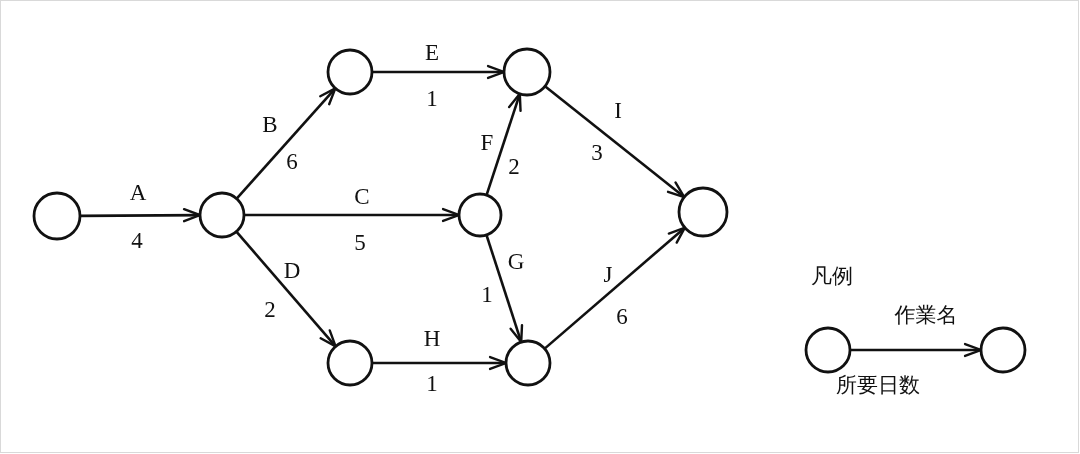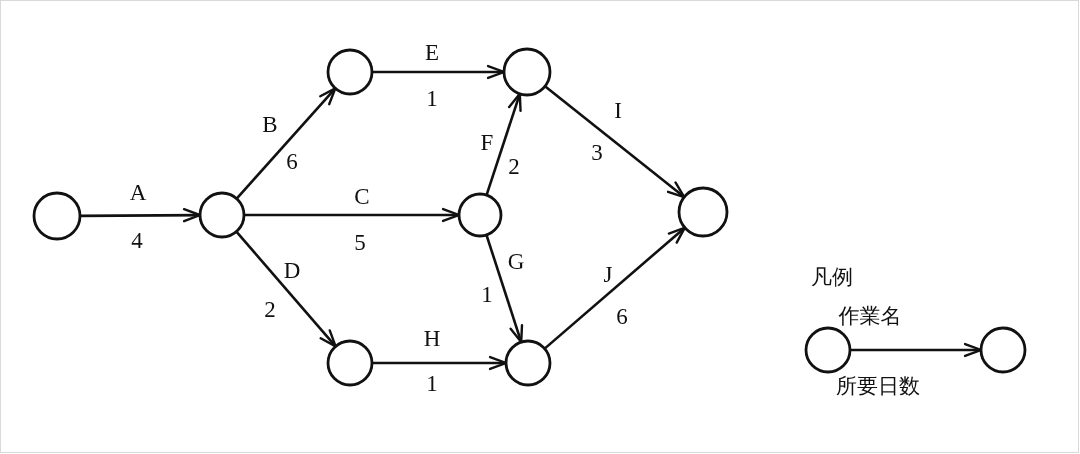--- a/index.html
+++ b/index.html
@@ -50,21 +50,21 @@
     font-family: "Liberation Serif", "DejaVu Serif", serif;
     font-size: 23px;
     line-height: 1;
     color: #111111;
     white-space: nowrap;
     transform: translate(-50%, -50%);
     user-select: none;
   }
   .lbl-jp {
     position: absolute;
-    font-family: Liberation Sans, sans-serif;
+    font-family: Liberation Serif, serif;
     font-size: 21px;
     line-height: 1;
     color: #111111;
     white-space: nowrap;
     transform: translate(-50%, -50%);
     user-select: none;
     text-align: center;
   }
   .legend-title {
     font-size: 21px;
@@ -157,17 +157,17 @@
       <div class="lbl" style="left: 514px; top: 166px;">2</div>
       <div class="lbl" style="left: 516px; top: 261px;">G</div>
       <div class="lbl" style="left: 487px; top: 294px;">1</div>
       <div class="lbl" style="left: 432px; top: 338px;">H</div>
       <div class="lbl" style="left: 432px; top: 383px;">1</div>
       <div class="lbl" style="left: 618px; top: 110px;">I</div>
       <div class="lbl" style="left: 597px; top: 152px;">3</div>
       <div class="lbl" style="left: 608px; top: 274px;">J</div>
       <div class="lbl" style="left: 622px; top: 316px;">6</div>
       <div class="lbl-jp legend-title" style="left: 832px; top: 276px;">凡例</div>
-      <div class="lbl-jp" style="left: 870px; top: 315px;">作業名</div>
+      <div class="lbl-jp" style="left: 926px; top: 315px;">作業名</div>
       <div class="lbl-jp" style="left: 878px; top: 385px;">所要日数</div>
     </div>
   <div class="frame-border"></div>
 </div>
 
 </body></html>

